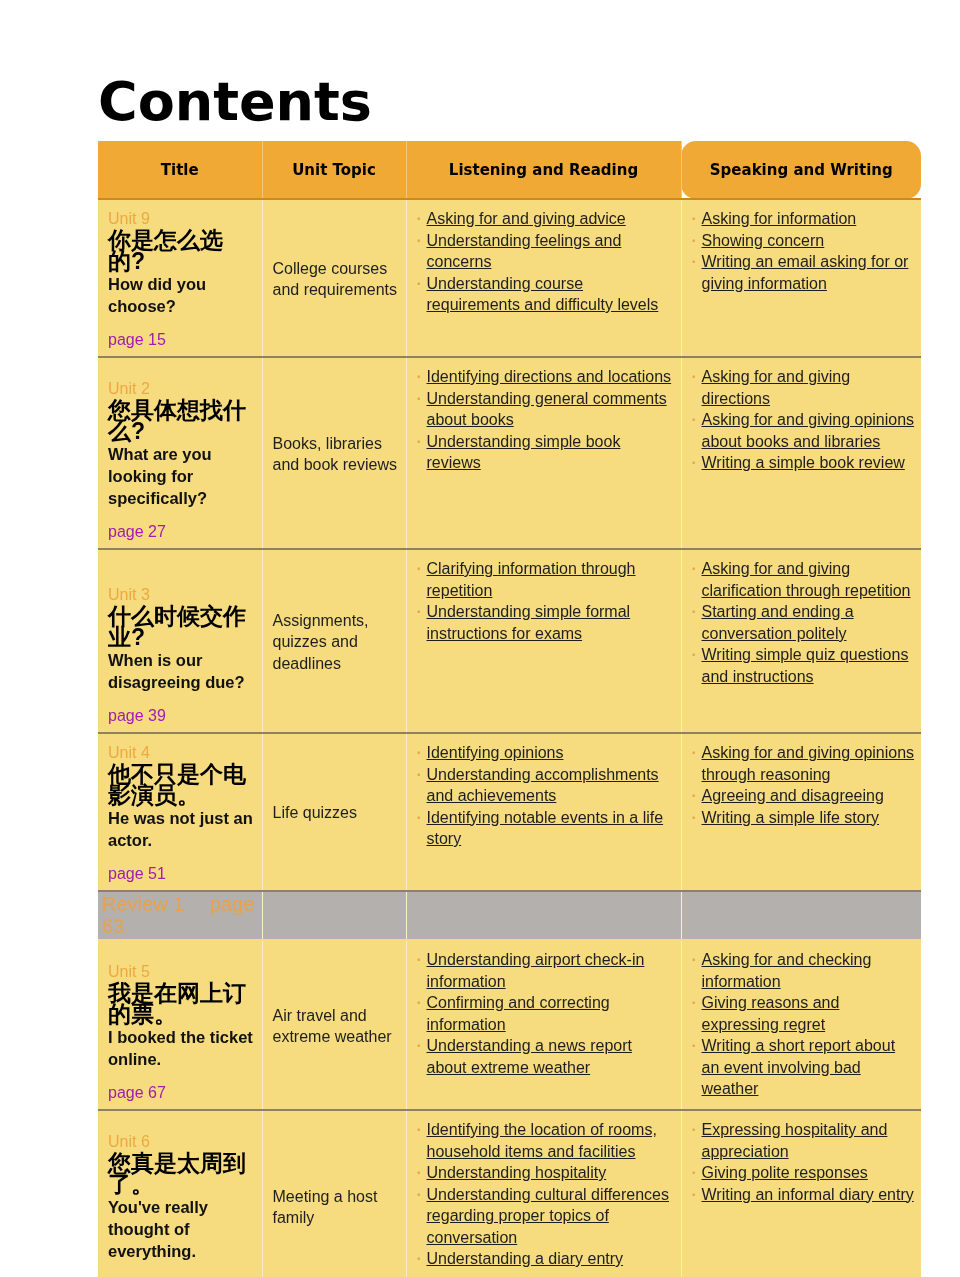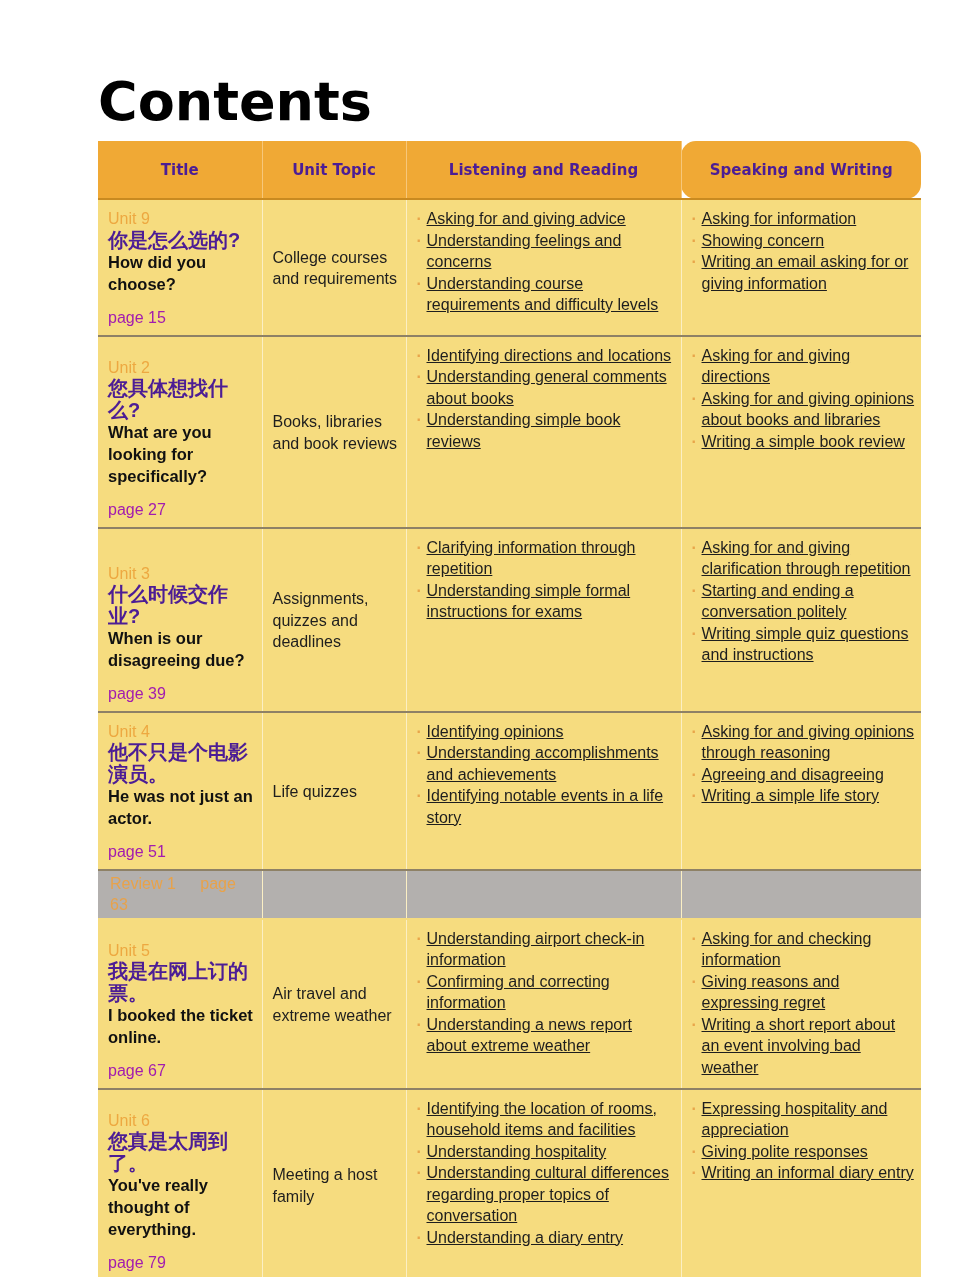--- a/index.html
+++ b/index.html
@@ -12,49 +12,49 @@
     position: absolute; left: 98px; top: 70px;
     font-size: 54px; font-weight: bold; color: #000000;
     letter-spacing: 0px;
     font-family: "DejaVu Sans", sans-serif;
   }
   .toc {
     position: absolute; left: 98px; top: 141px; width: 823px;
     border-collapse: collapse; table-layout: fixed;
   }
   .toc th {
-    background: #f0a935; color: #4c1d95; font-weight: bold;
+    background: #f0a935; color: #000000; font-weight: bold;
     font-size: 15px; height: 55px; text-align: center;
     border-right: 1px solid #f7c77a;
     border-bottom: 2px solid #c98a20;
     font-family: "DejaVu Sans", sans-serif;
     margin-top: 32px;
   }
   .toc th:last-child { border-right: none; border-radius: 15px; }
   .toc td {
     background: #f6dc7f; vertical-align: top;
     border-right: 1px solid #fbefc4;
     border-bottom: 2px solid #8e8166;
     font-size: 16px; color: #1e1e1e; line-height: 21.5px;
     padding: 8px 6px 6px 10px;
   }
   .toc td:last-child { border-right: none; }
   .toc td.topic { vertical-align: middle; padding-left: 10px; }
   .unit-label { color: #eda841; font-size: 16px; }
-  .cn-title { font-weight: bold; font-size: 20px; color: #4c1d95; }
+  .cn-title { font-weight: bold; font-size: 23px; color: #000000; }
   .en-title { font-weight: bold; font-size: 16.5px; color: #111; line-height: 22px; }
   .page-ref { color: #a21caf; text-align: left; padding-right: 2px; margin-top: 12px; }
   ul.skills { list-style: none; margin: 0; padding: 0; }
   ul.skills li { position: relative; padding-left: 10px; text-decoration: underline; }
   ul.skills li::before {
     content: "·"; position: absolute; left: 0; top: 0; color: #e8a54a; font-weight: bold;
   }
   tr.review td {
-    background: #b3b0ae; height: 24px; padding: 2px 12px; border-bottom: 2px solid #f6dc7f;
-    color: #e8a24a; font-size: 16px; vertical-align: middle;
+    background: #b3b0ae; height: 24px; padding: 2px 4px; border-bottom: 2px solid #f6dc7f;
+    color: #e8a24a; font-size: 20px; vertical-align: middle;
   }
   .review-label { margin-right: 20px; }
 </style>
 </head>
 <body>
 
 <div class="page-title">Contents</div>
 
 <table class="toc">
   <colgroup>

